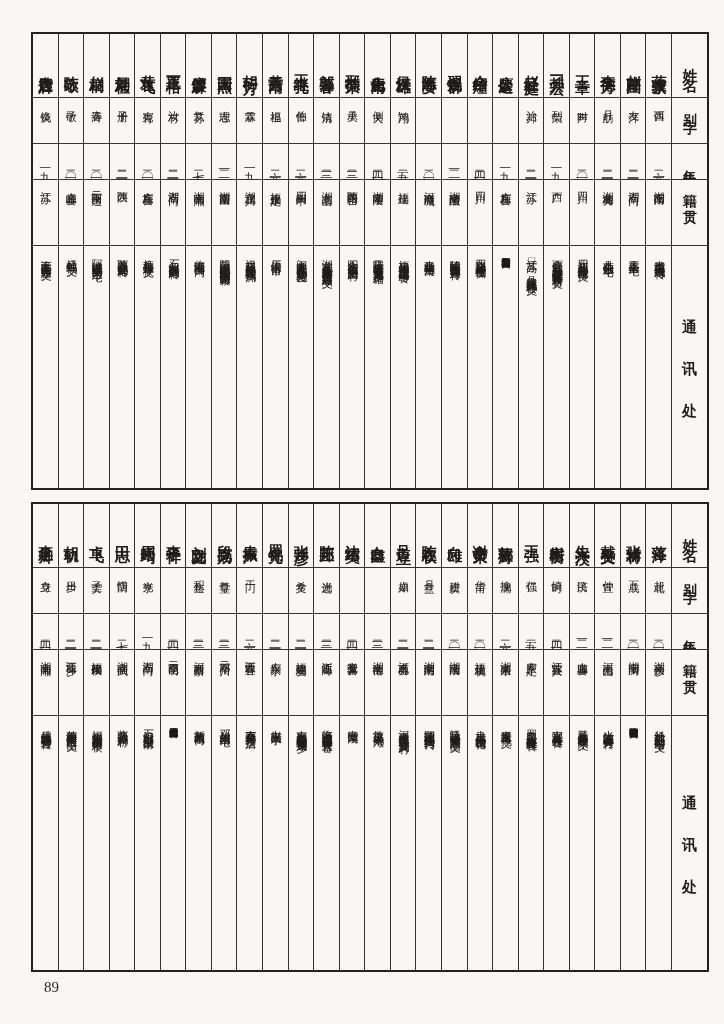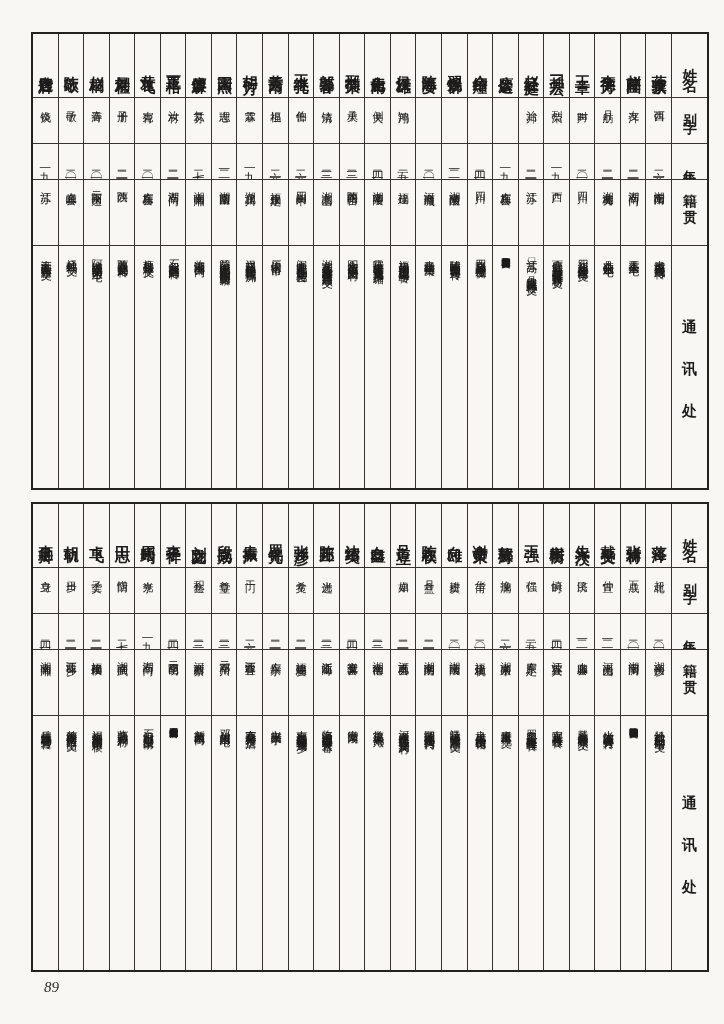--- a/index.html
+++ b/index.html
@@ -39,21 +39,21 @@
 
   .col.header .vt { font-weight:bold; }
   .col.header .r-name   .vt { font-size:15px; letter-spacing:10px; }
   .col.header .r-byname .vt { font-size:14px; letter-spacing:6px; font-weight:bold; }
   .col.header .r-age    .vt { font-size:13px; letter-spacing:2px; }
   .col.header .r-native .vt { font-size:14px; letter-spacing:16px; }
   .col.header .r-addr   { align-items:center; }
   .col.header .r-addr .vt { font-size:15px; letter-spacing:42px; }
 
   .page-number { position:absolute; left:44px; top:979px; font-size:15px;
-                 font-family:"Liberation Serif","DejaVu Serif",serif; color:#2a2825;font-style:italic; }
+                 font-family:"Liberation Serif","DejaVu Serif",serif; color:#2a2825; }
 </style>
 </head>
 <body>
 
 <div class="sheet">
   <div class="dtable" id="table-0">
       <div class="col header">
         <div class="cell r-name">
           <span class="vt">姓名</span>
         </div>

